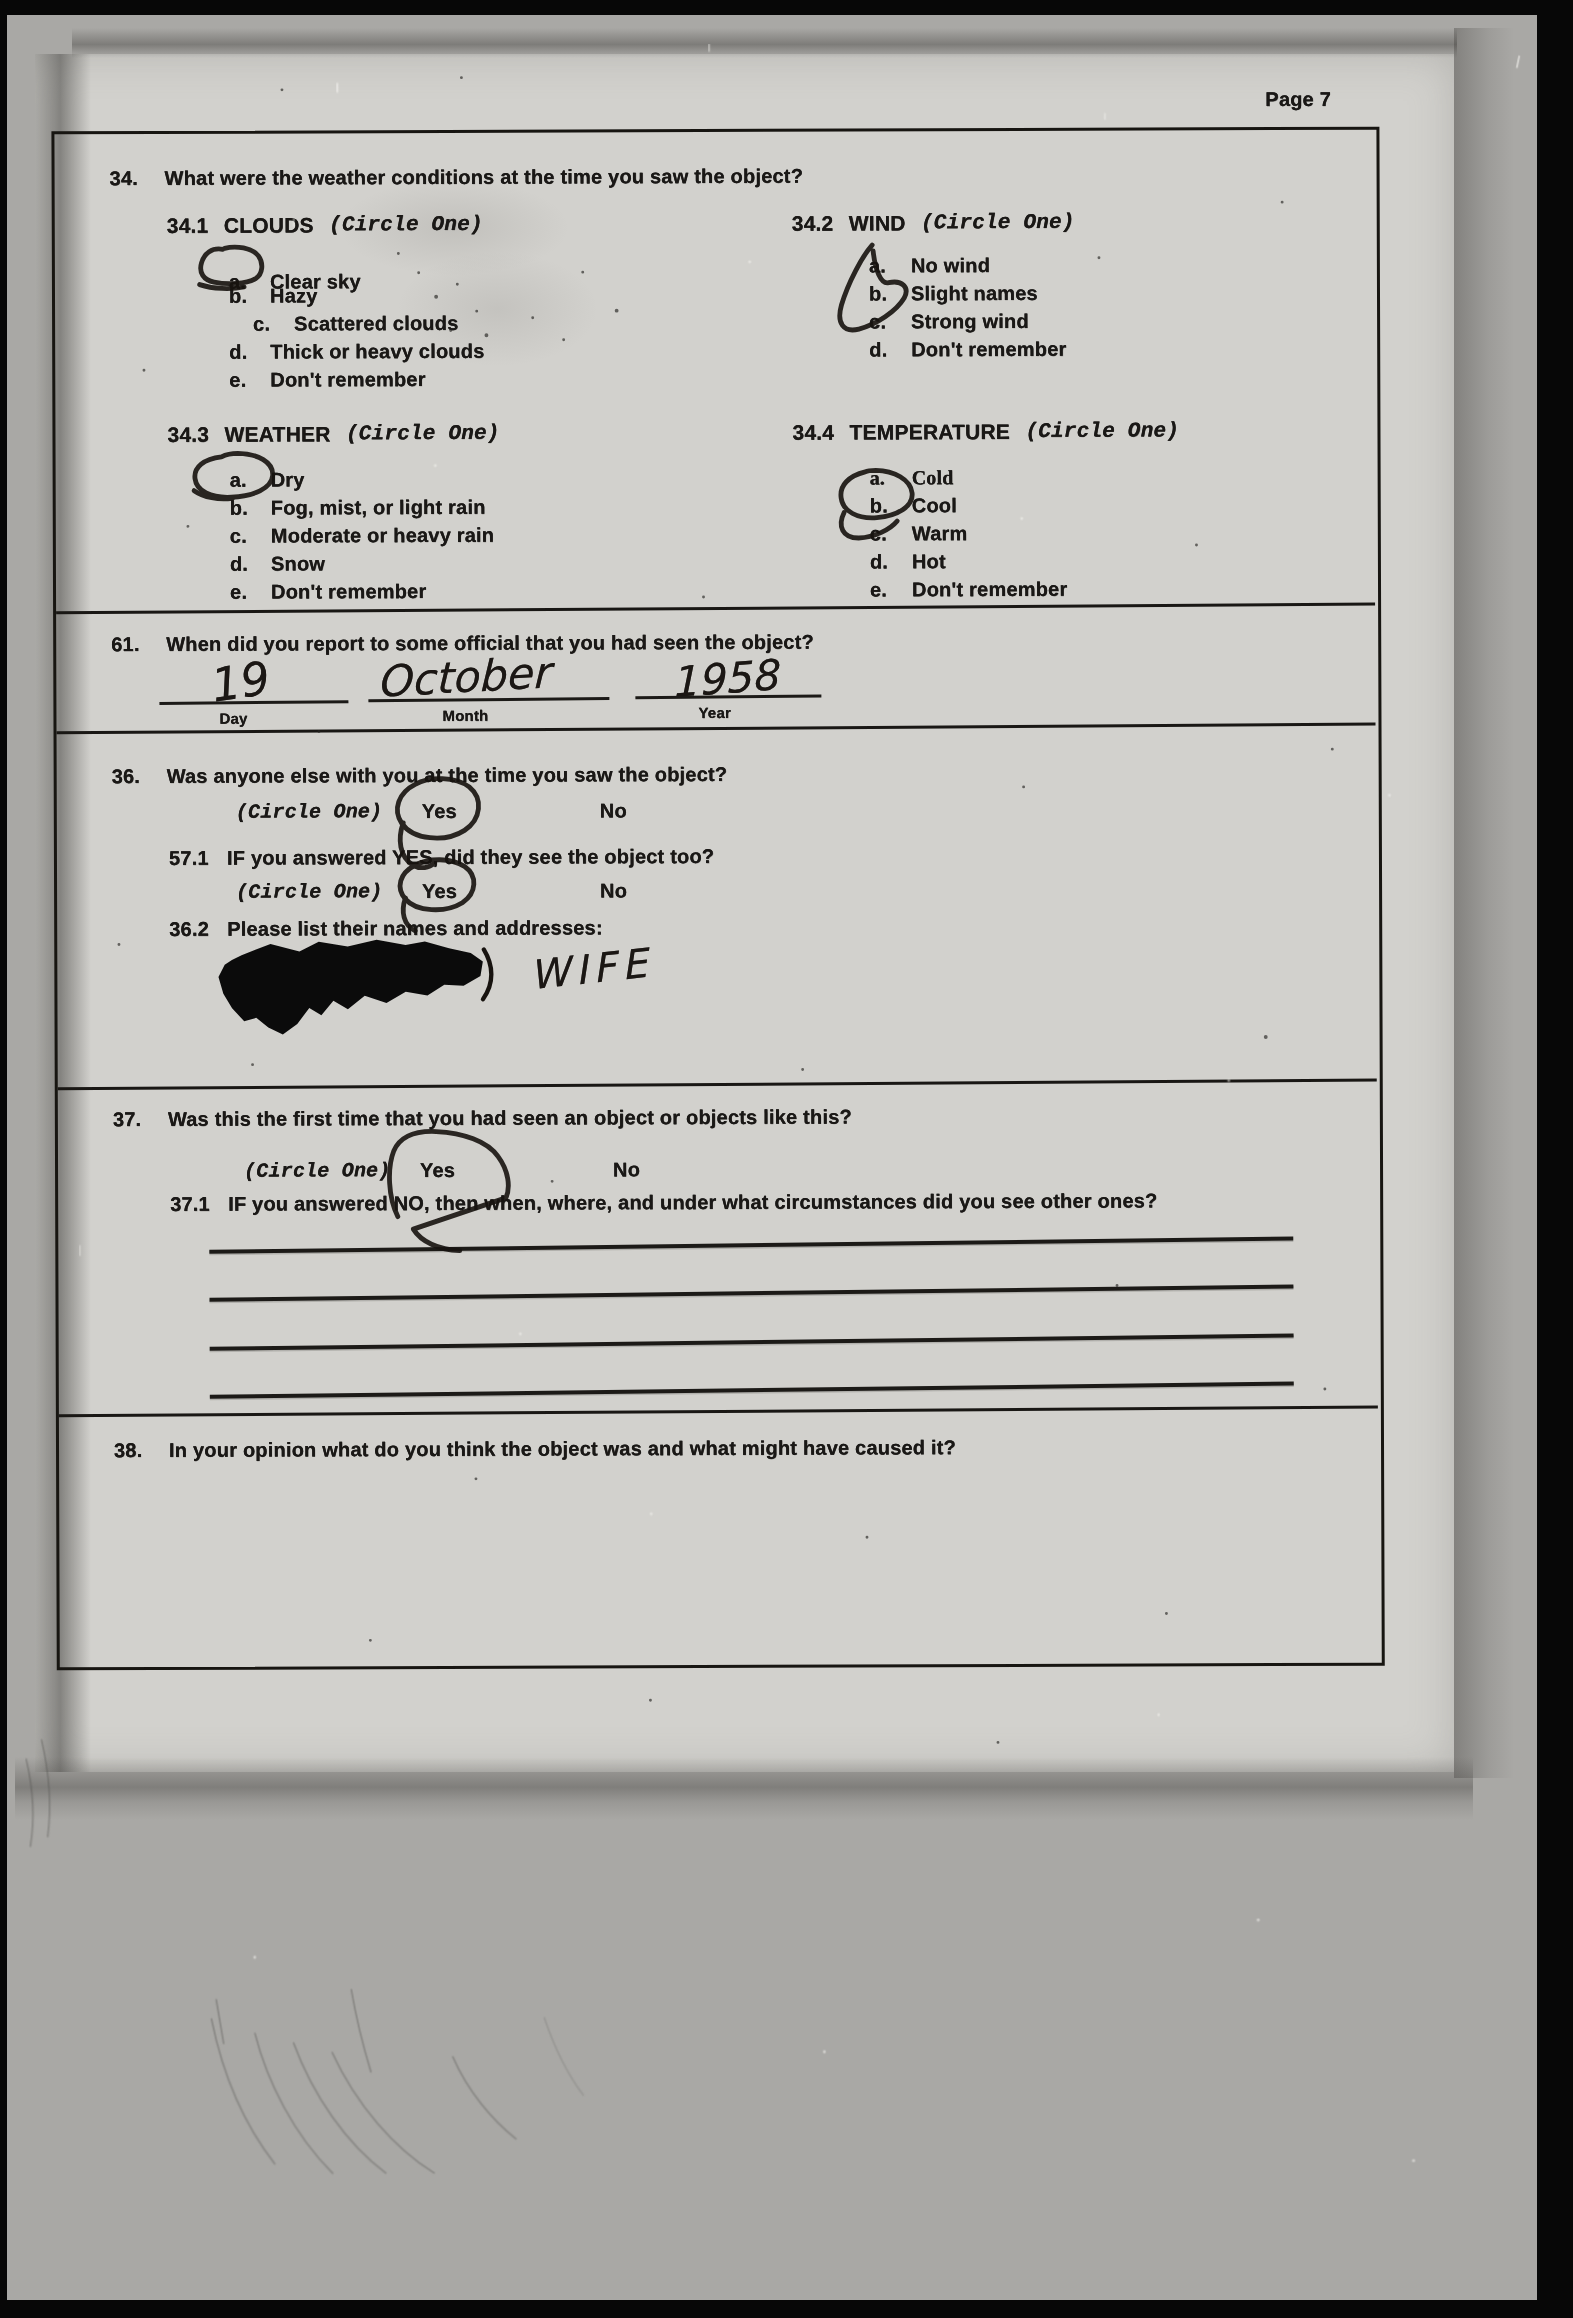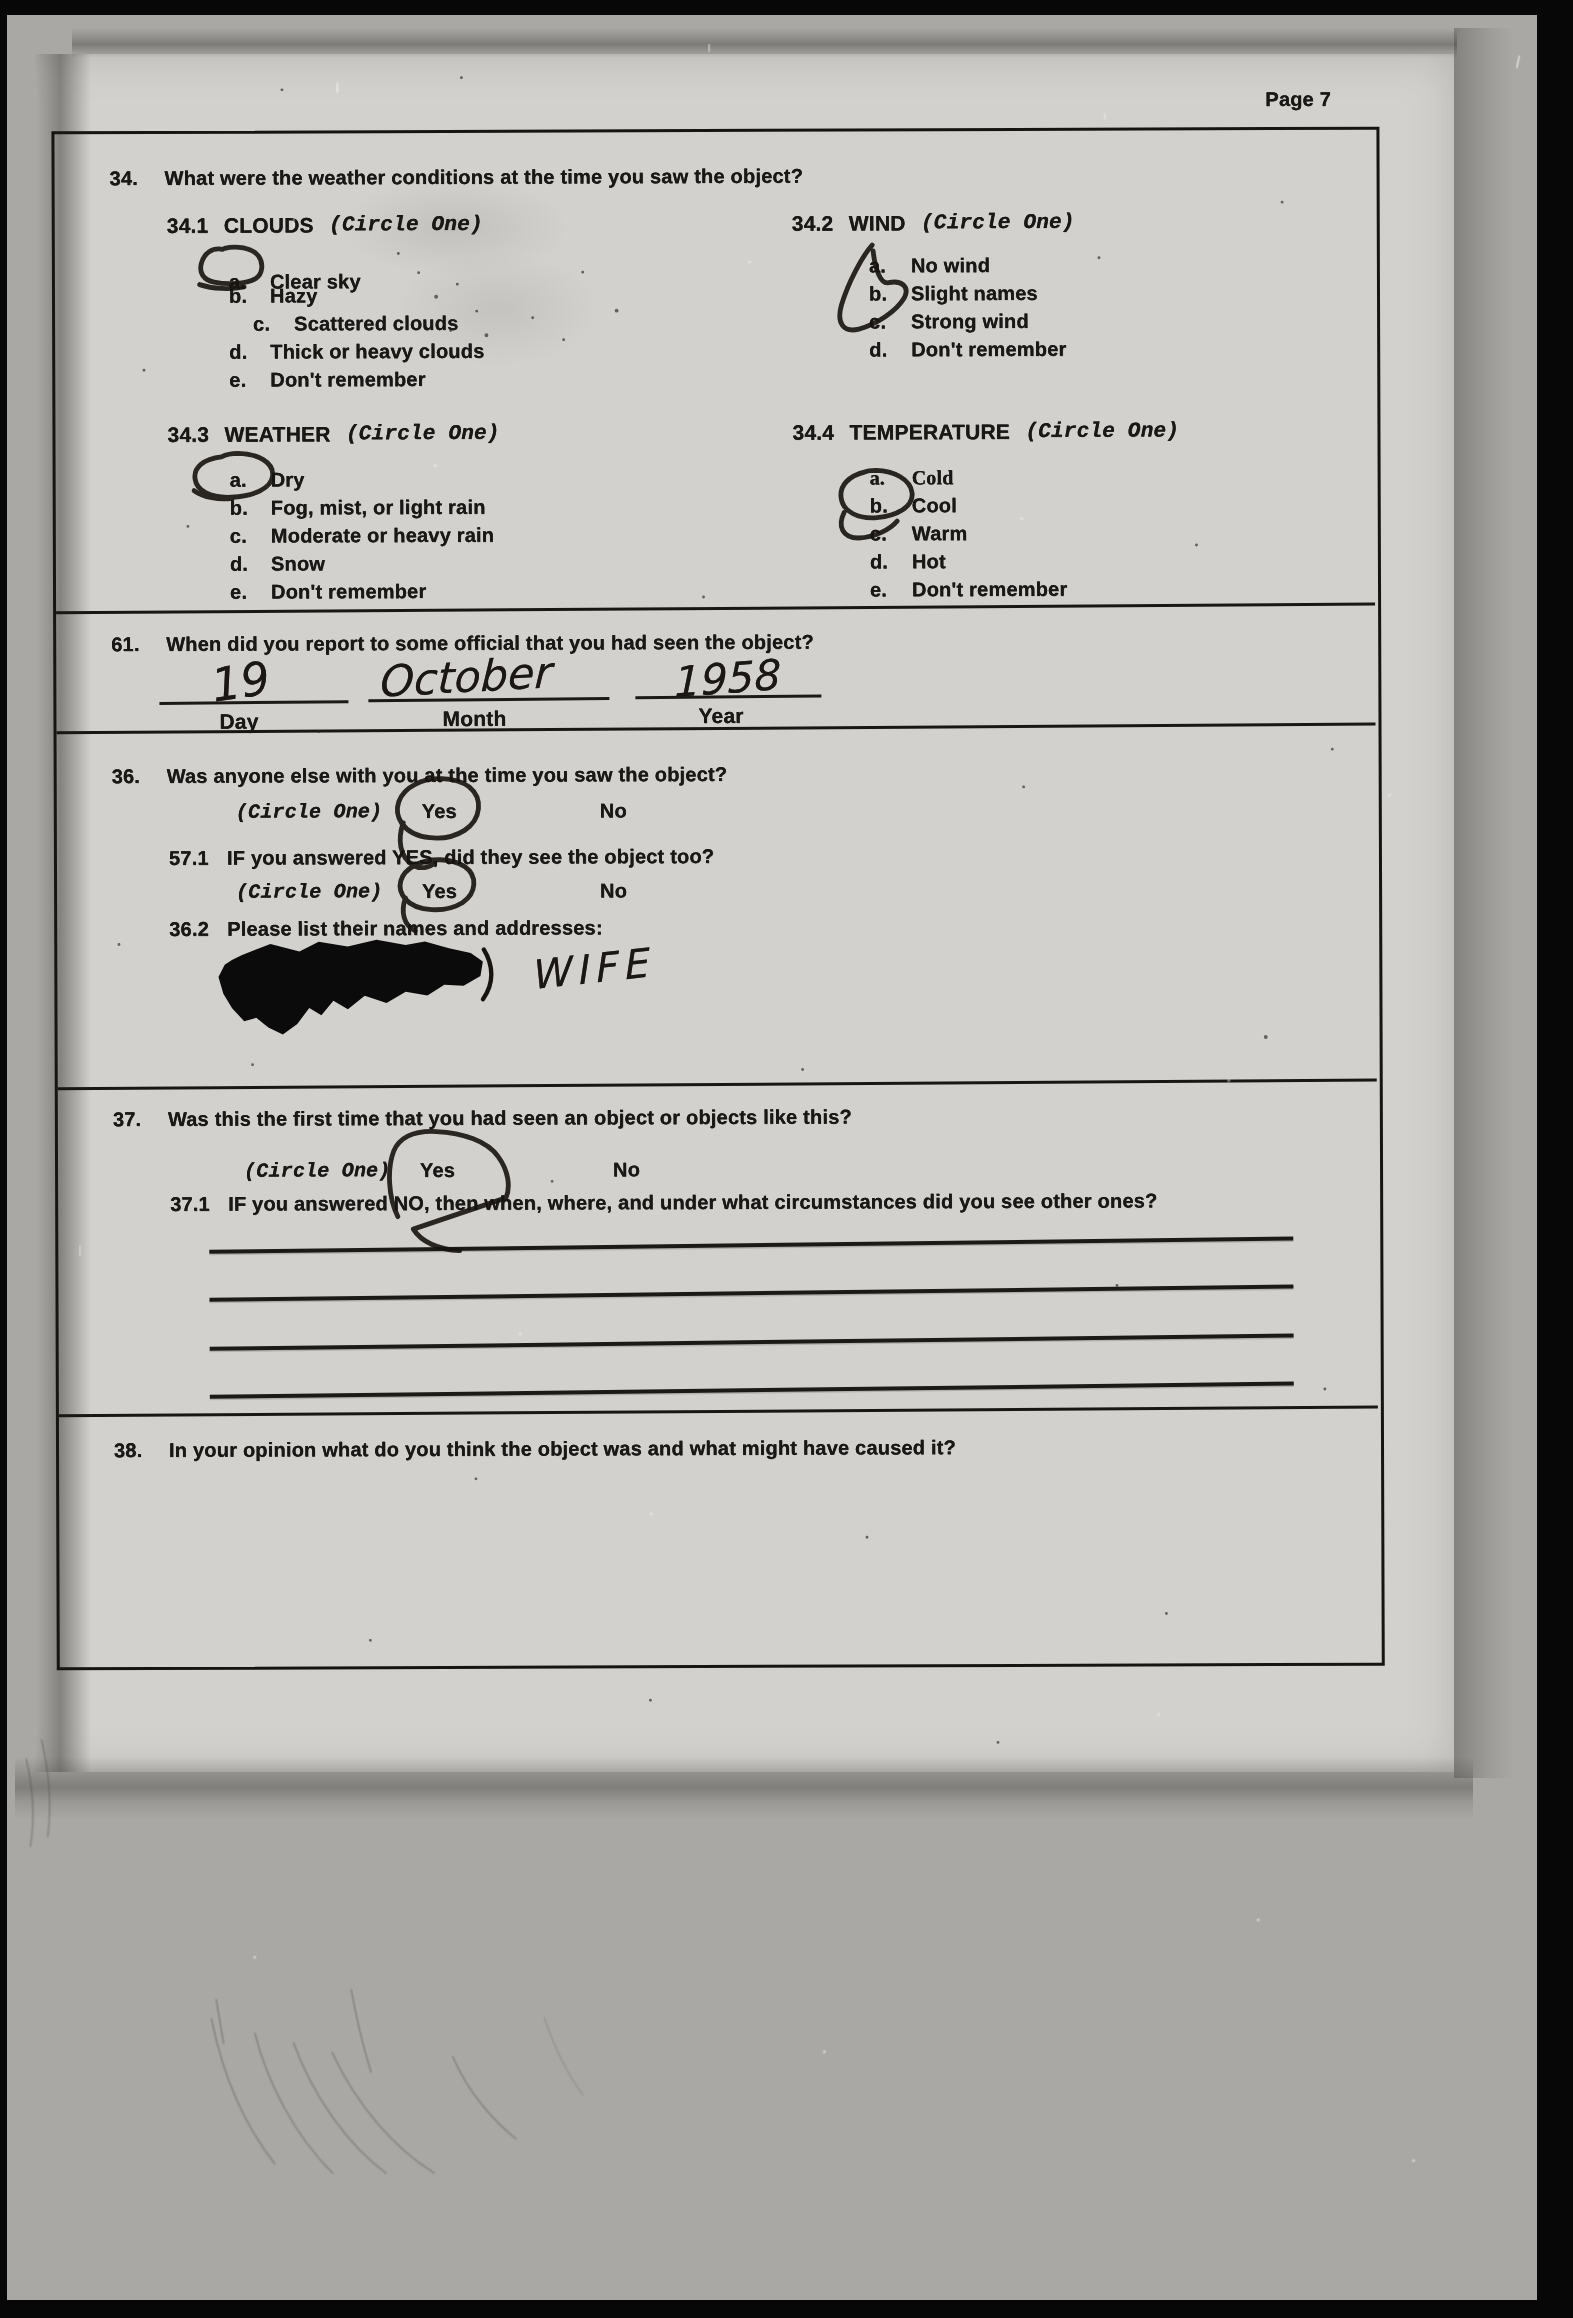--- a/index.html
+++ b/index.html
@@ -26,21 +26,21 @@
      letter-spacing:0.2px;text-shadow:0 0 0.6px rgba(26,24,22,.85),0.3px 0.3px 0.4px rgba(26,24,22,.45);}
   .hdr{font-size:21px;display:inline-flex;gap:15.4px;}
   .it{font-style:italic;font-family:Liberation Mono, monospace;}
   .qnum{display:inline-block;width:55px;}
   .subnum{display:inline-block;width:58px;}
   .olet{display:inline-block;width:41px;}
   .oletR{display:inline-block;width:42px;}
   .rule{position:absolute;height:3.4px;background:#1c1a17;transform:rotate(-0.35deg);transform-origin:left center;}
   .ansline{position:absolute;left:208px;width:1084px;height:3.9px;background:#1c1a17;
            transform:rotate(-0.5deg);transform-origin:left center;box-shadow:0 1.4px 0.5px rgba(28,26,23,.18);}
-  .dmy{font-size:21px;}
+  .dmy{font-size:15px;}
   .hand{position:absolute;font-family:"DejaVu Sans",sans-serif;font-style:italic;font-weight:400;
         color:#1b1714;white-space:nowrap;text-shadow:0 0 0.5px rgba(27,23,20,.7);}
   svg.overlay{position:absolute;left:0;top:0;pointer-events:none;}
 </style>
 </head>
 <body>
 
 <div id="canvas">
 
   <div class="backdrop"></div>

